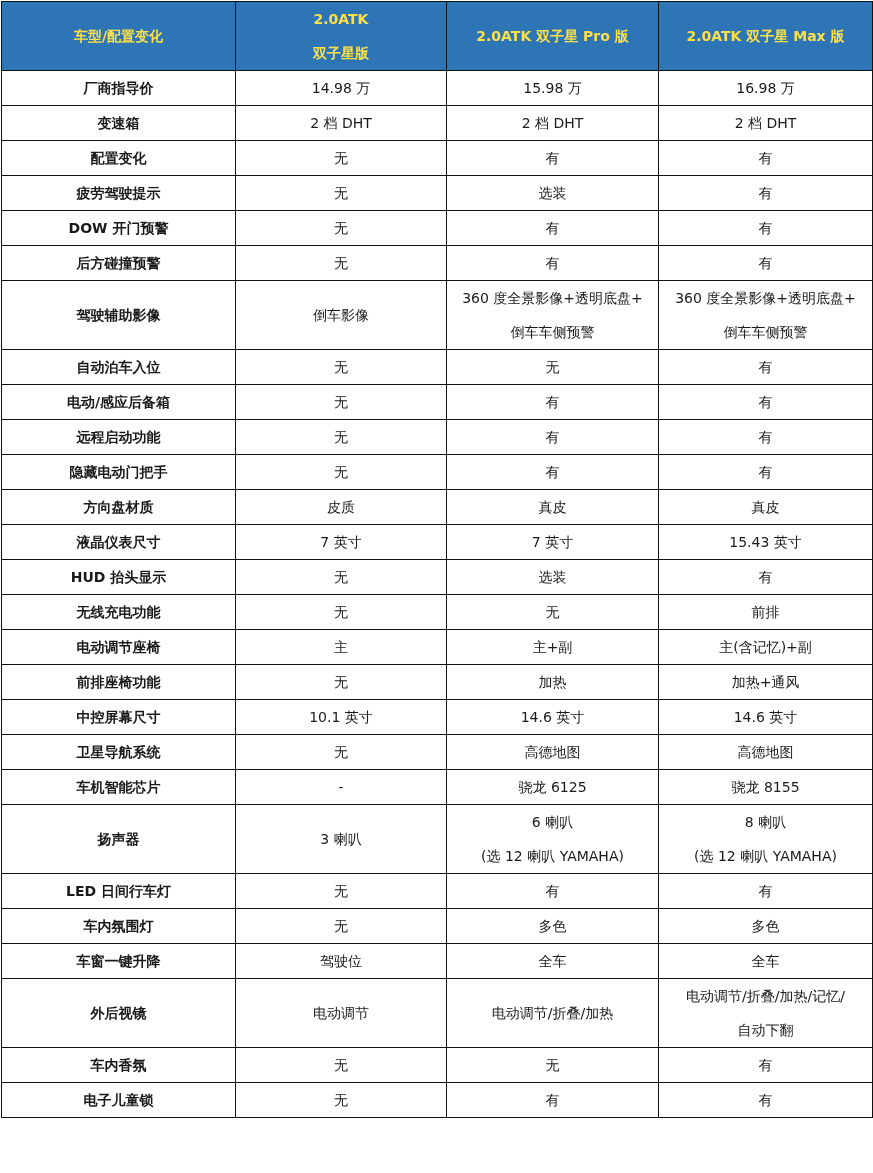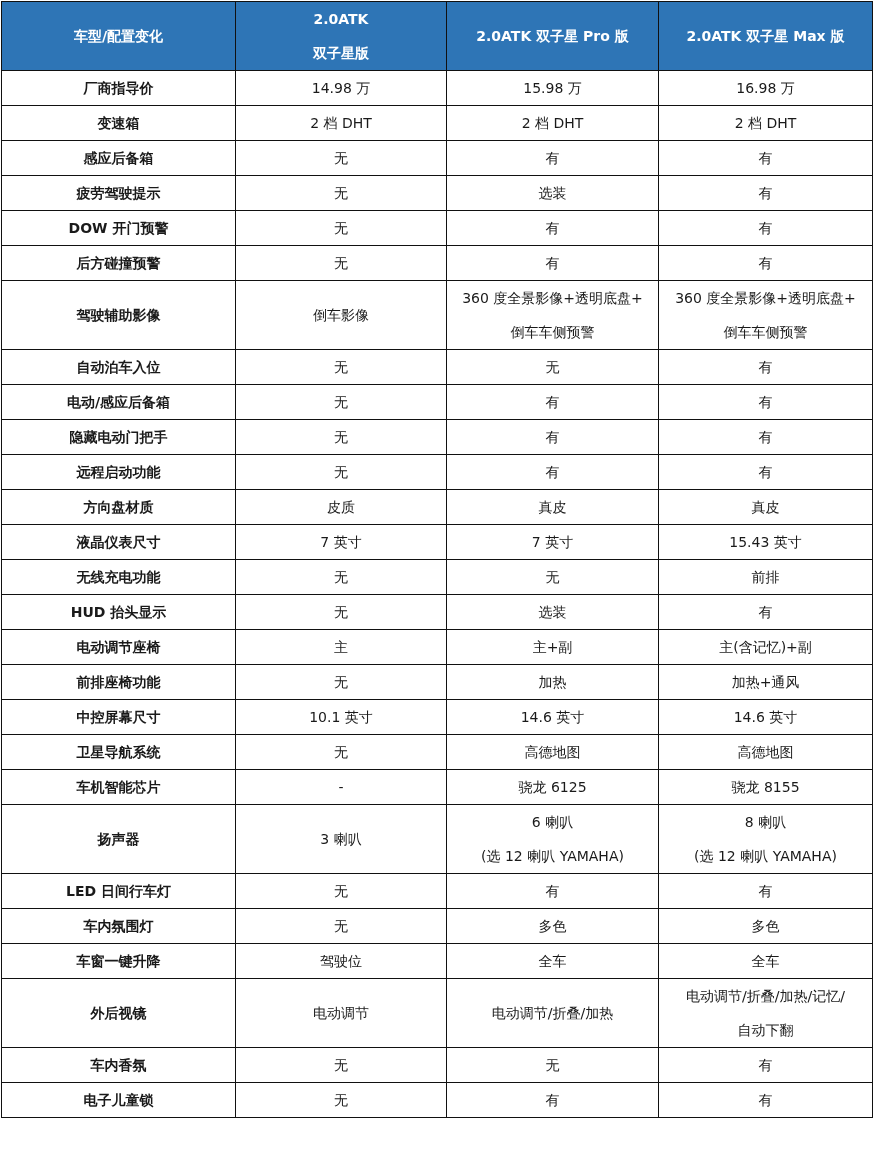--- a/index.html
+++ b/index.html
@@ -20,21 +20,21 @@
   table.spec col.c3 { width: 214px; }
   table.spec th, table.spec td {
     border: 1.5px solid #111;
     text-align: center;
     vertical-align: middle;
     padding: 0 6px;
     line-height: 34px;
   }
   table.spec thead th {
     background: #2e75b6;
-    color: #ffffff;
+    color: #fde047;
     font-weight: bold;
     height: 68px;
     font-size: 14px;
   }
   table.spec tbody tr { height: 34px; }
   table.spec tbody tr.tall { height: 69px; }
   table.spec tbody td.label { font-weight: bold; }
   .line { display: block; }
 </style>
 </head>
@@ -65,21 +65,21 @@
       <td>15.98 万</td>
       <td>16.98 万</td>
     </tr>
     <tr>
       <td class="label">变速箱</td>
       <td>2 档 DHT</td>
       <td>2 档 DHT</td>
       <td>2 档 DHT</td>
     </tr>
     <tr>
-      <td class="label">感应后备箱</td>
+      <td class="label">配置变化</td>
       <td>无</td>
       <td>有</td>
       <td>有</td>
     </tr>
     <tr>
       <td class="label">疲劳驾驶提示</td>
       <td>无</td>
       <td>选装</td>
       <td>有</td>
     </tr>
@@ -113,54 +113,54 @@
       <td>无</td>
       <td>有</td>
     </tr>
     <tr>
       <td class="label">电动/感应后备箱</td>
       <td>无</td>
       <td>有</td>
       <td>有</td>
     </tr>
     <tr>
+      <td class="label">远程启动功能</td>
+      <td>无</td>
+      <td>有</td>
+      <td>有</td>
+    </tr>
+    <tr>
       <td class="label">隐藏电动门把手</td>
-      <td>无</td>
-      <td>有</td>
-      <td>有</td>
-    </tr>
-    <tr>
-      <td class="label">远程启动功能</td>
       <td>无</td>
       <td>有</td>
       <td>有</td>
     </tr>
     <tr>
       <td class="label">方向盘材质</td>
       <td>皮质</td>
       <td>真皮</td>
       <td>真皮</td>
     </tr>
     <tr>
       <td class="label">液晶仪表尺寸</td>
       <td>7 英寸</td>
       <td>7 英寸</td>
       <td>15.43 英寸</td>
     </tr>
     <tr>
+      <td class="label">HUD 抬头显示</td>
+      <td>无</td>
+      <td>选装</td>
+      <td>有</td>
+    </tr>
+    <tr>
       <td class="label">无线充电功能</td>
       <td>无</td>
       <td>无</td>
       <td>前排</td>
-    </tr>
-    <tr>
-      <td class="label">HUD 抬头显示</td>
-      <td>无</td>
-      <td>选装</td>
-      <td>有</td>
     </tr>
     <tr>
       <td class="label">电动调节座椅</td>
       <td>主</td>
       <td>主+副</td>
       <td>主(含记忆)+副</td>
     </tr>
     <tr>
       <td class="label">前排座椅功能</td>
       <td>无</td>

